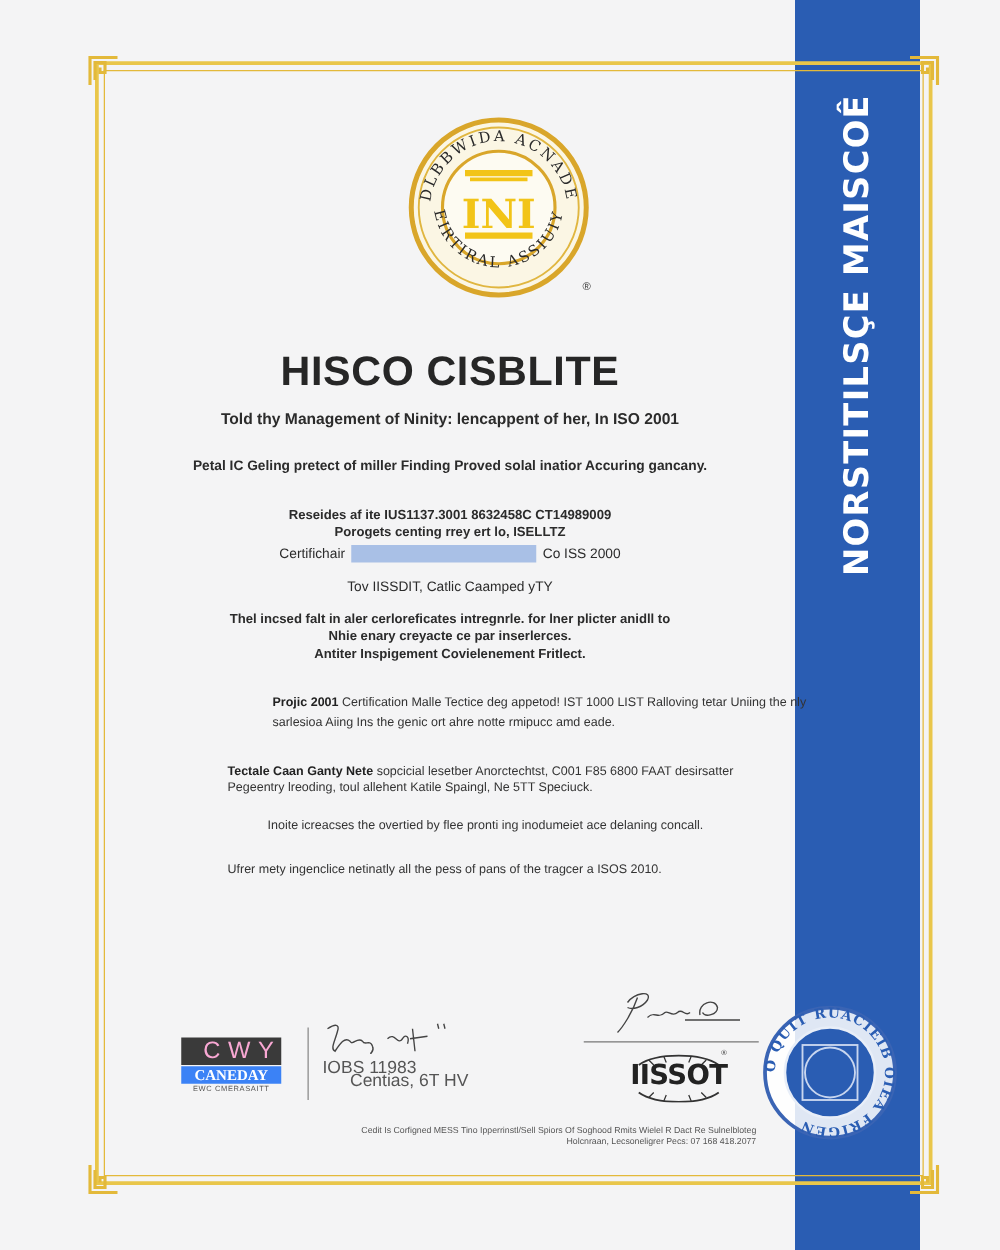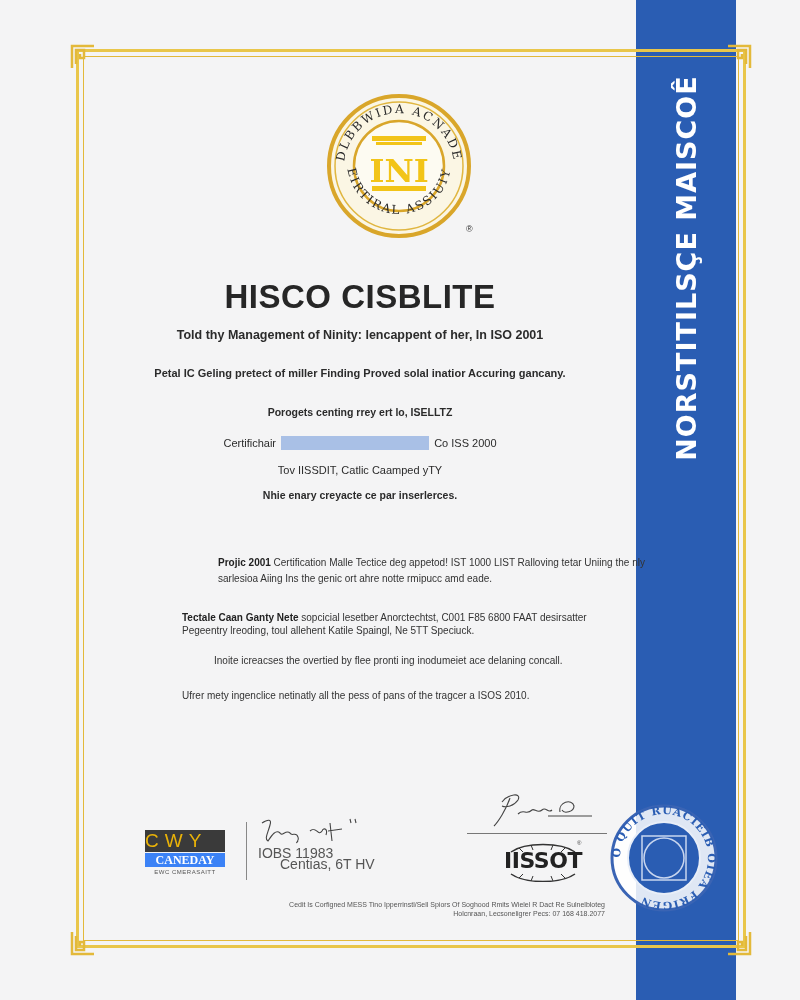--- a/index.html
+++ b/index.html
@@ -50,21 +50,21 @@
     .issuer { top:464px; font-size:11px; color:#2b2b2b; }
     .statement { top:488px; font-size:10.5px; font-weight:bold; color:#2b2b2b; line-height:14px; }
     .para { position:absolute; left:182px; width:440px; font-size:10px; color:#333; line-height:16px; text-align:left; }
     .p1 { top:555px;margin-left:36px; }
     .p2 { top:611px; line-height:13px; }
     .p3 { top:653px;margin-left:32px; }
     .p4 { top:688px; }
     .para b { color:#222; }
 
     .cwy-logo { position:absolute; left:145px; top:830px; width:80px; }
-    .cwy-top { background:#3a3a3a; color:#eab308; font-size:19px; text-align:left; letter-spacing:6px; height:22px; line-height:22px; }
+    .cwy-top { background:#3a3a3a; color:#f9a8d4; font-size:19px; text-align:right; letter-spacing:6px; height:22px; line-height:22px; }
     .cwy-mid { background:#3b82f6; color:#fff; font-size:12px; font-weight:bold; text-align:center; margin-top:1px; height:14px; line-height:14px;font-family:Liberation Serif, serif; }
     .cwy-bot { color:#555; font-size:6px; text-align:center; margin-top:2px; letter-spacing:0.5px; }
     .divider-v { position:absolute; left:246px; top:822px; width:1px; height:58px; background:#888; }
     .sig1 { position:absolute; left:258px; top:815px; }
     .sig-caption { position:absolute; left:258px; top:848px; font-size:14px; color:#555; line-height:11px; }
     .sig-caption .indent { padding-left:22px;text-align:right; }
 
     .sig2 { position:absolute; left:488px; top:788px; }
     .sig-line { position:absolute; left:467px; top:833px; width:140px; height:1px; background:#777; }
     .issot { position:absolute; left:495px; top:842px; width:96px; height:36px; }
@@ -126,30 +126,33 @@
     <text x="81" y="92" text-anchor="middle" font-family="DejaVu Serif, serif" font-weight="bold" font-size="32" fill="#f2c418">INI</text>
     <rect x="54" y="96" width="54" height="5" fill="#f2c418"></rect>
     <text x="148" y="142" font-size="9" fill="#333">®</text>
   </svg>
 </div>
 
 <div class="center title">HISCO CISBLITE</div>
 <div class="center subtitle">Told thy Management of Ninity: lencappent of her, In ISO 2001</div>
 <div class="center line2">Petal IC Geling pretect of miller Finding Proved solal inatior Accuring gancany.</div>
 <div class="center ref-block">
+  <div>Reseides af ite IUS1137.3001 8632458C CT14989009</div>
   <div>Porogets centing rrey ert lo, ISELLTZ</div>
 </div>
 <div class="cert-row">
   <span>Certifichair</span>
   <span class="redact"></span>
   <span>Co ISS 2000</span>
 </div>
 <div class="center issuer">Tov IISSDIT, Catlic Caamped yTY</div>
 <div class="center statement">
+  <div>Thel incsed falt in aler cerloreficates intregnrle. for lner plicter anidll to</div>
   <div>Nhie enary creyacte ce par inserlerces.</div>
+  <div>Antiter Inspigement Covielenement Fritlect.</div>
 </div>
 
 <div class="para p1"><b>Projic 2001</b><span> Certification Malle Tectice deg appetod! IST 1000 LIST Ralloving tetar Uniing the nly sarlesioa Aiing Ins the genic ort ahre notte rmipucc amd eade.</span></div>
 <div class="para p2"><b>Tectale Caan Ganty Nete</b><span> sopcicial lesetber Anorctechtst, C001 F85 6800 FAAT desirsatter Pegeentry lreoding, toul allehent Katile Spaingl, Ne 5TT Speciuck.</span></div>
 <div class="para p3">Inoite icreacses the overtied by flee pronti ing inodumeiet ace delaning concall.</div>
 <div class="para p4">Ufrer mety ingenclice netinatly all the pess of pans of the tragcer a ISOS 2010.</div>
 
 <div class="cwy-logo">
   <div class="cwy-top">CWY</div>
   <div class="cwy-mid">CANEDAY</div>

